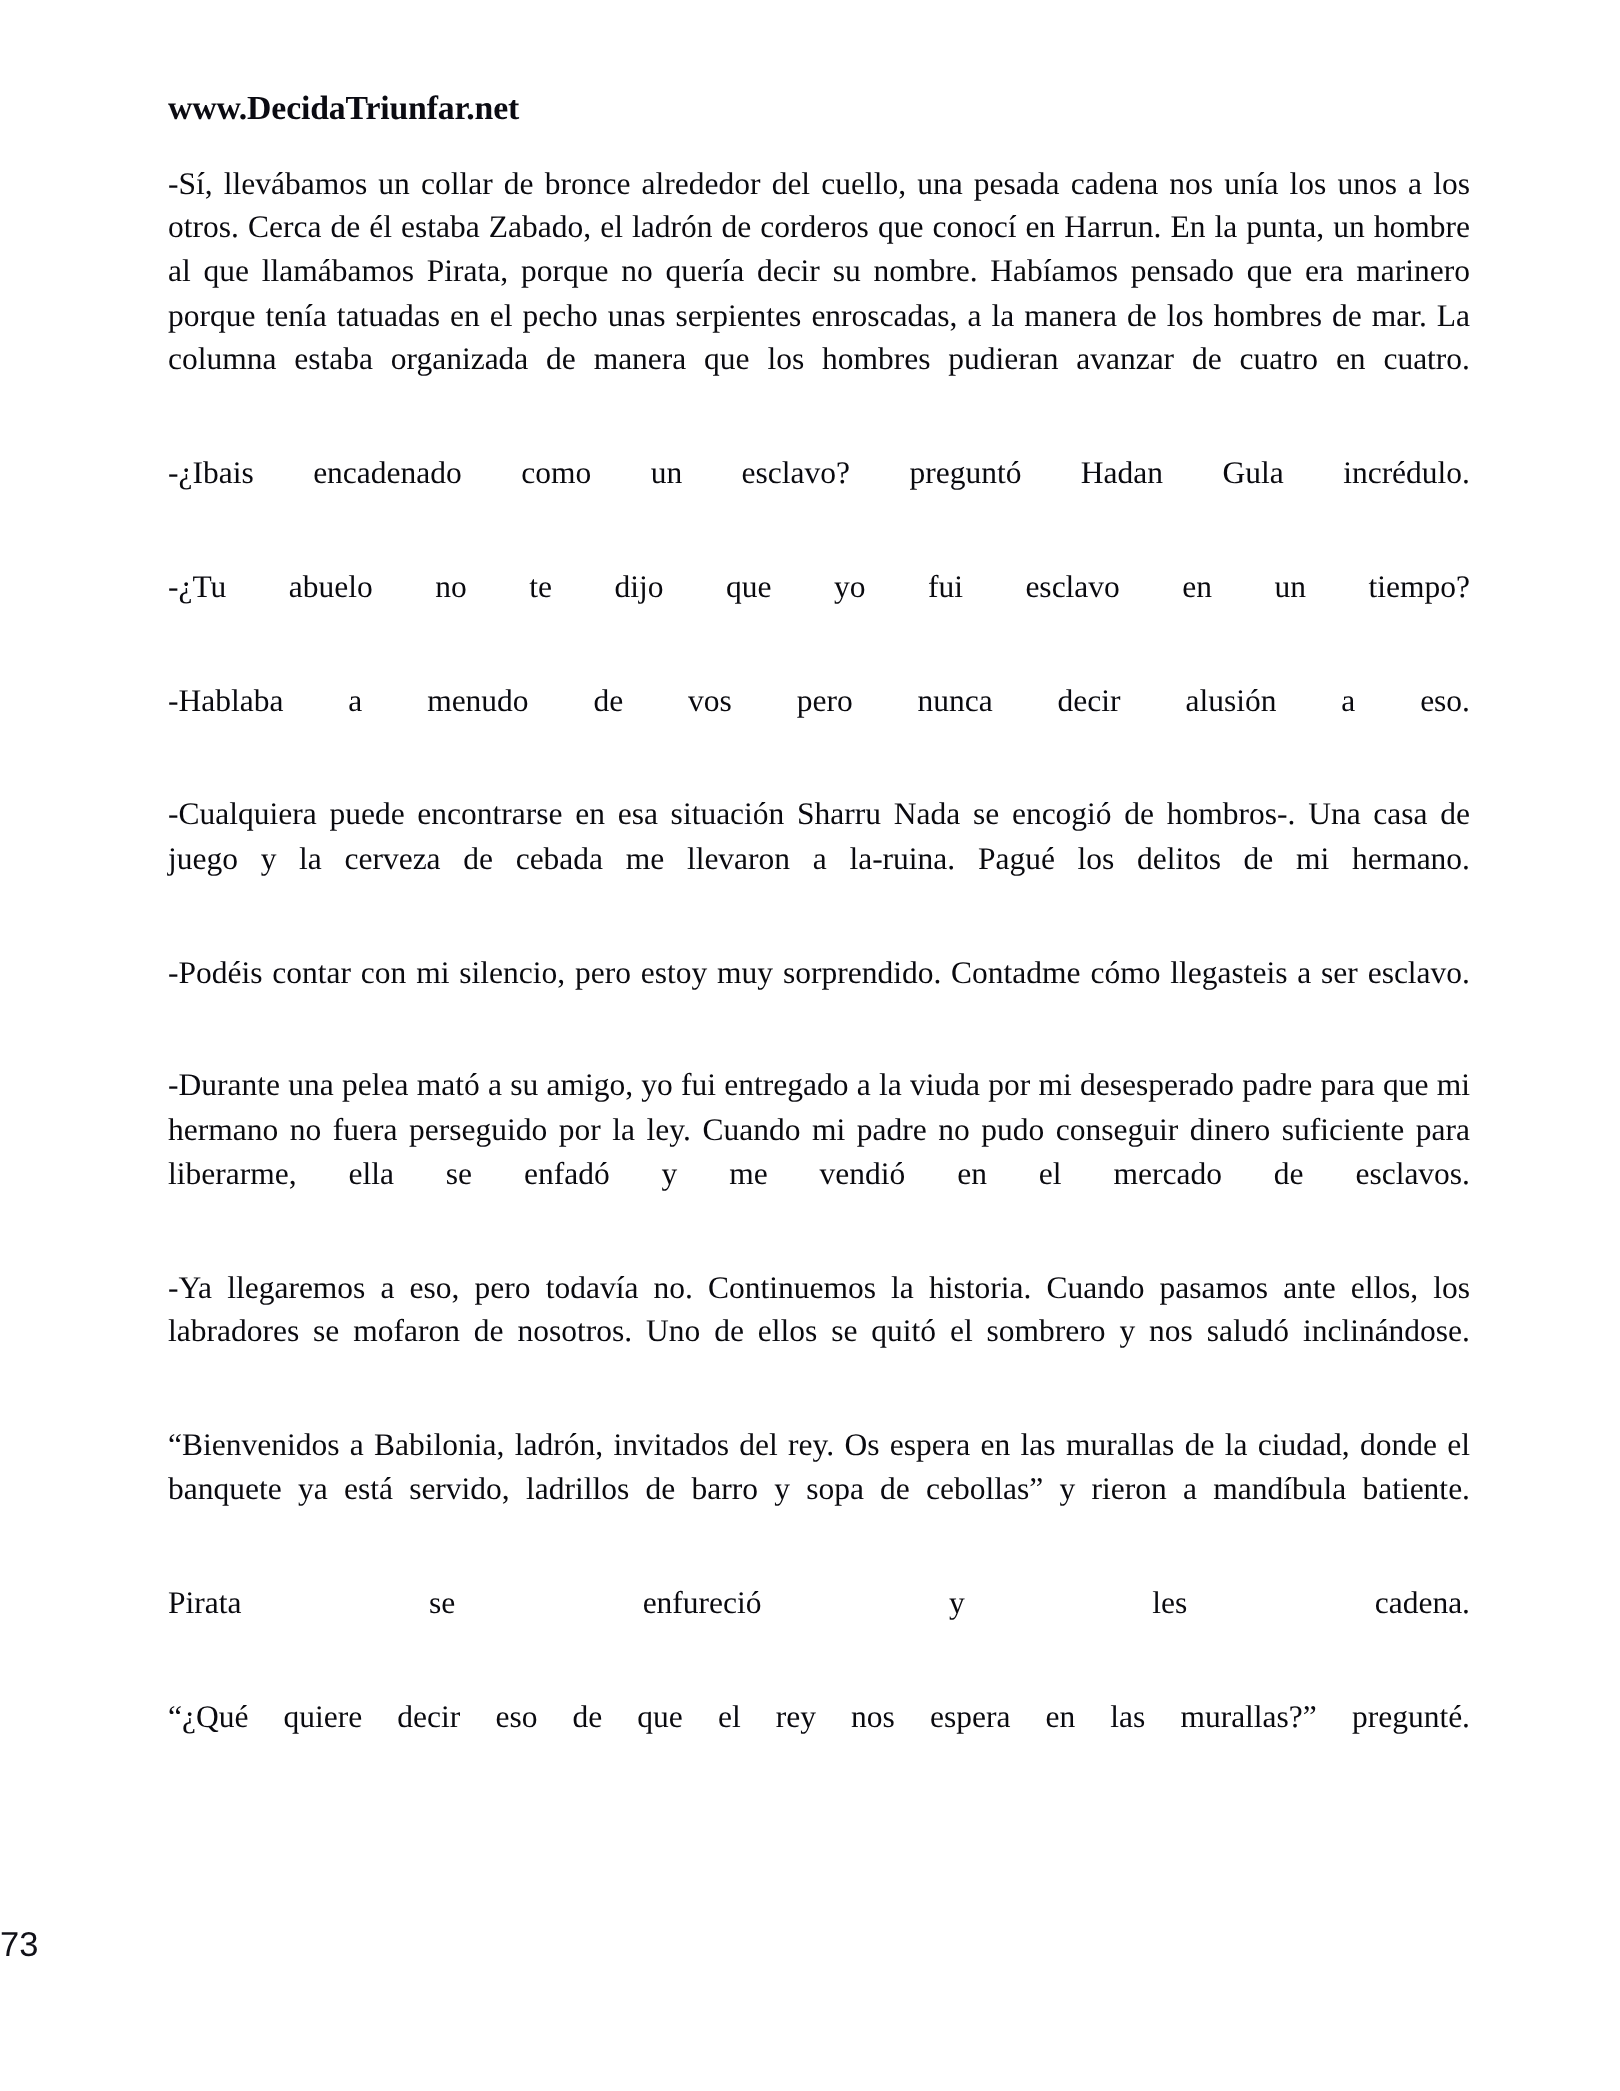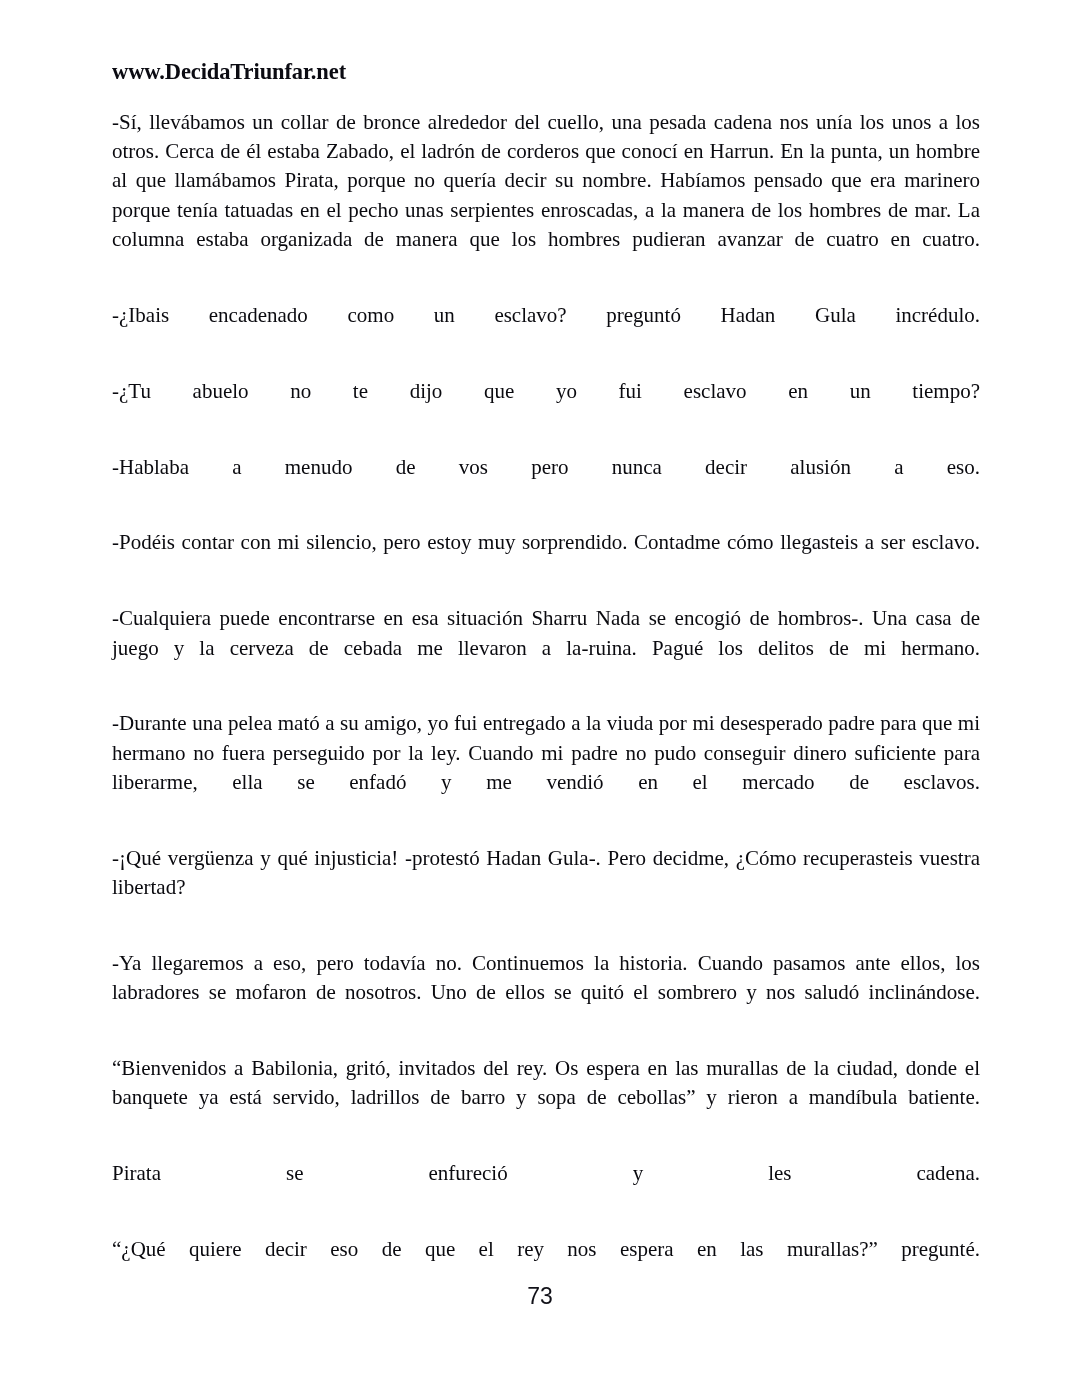--- a/index.html
+++ b/index.html
@@ -71,21 +71,20 @@
     display: inline-block;
     width: 100%;
   }
 
   
   .folio {
     position: absolute;
     top: 1282px;
     left: 0;
     width: 1080px;
-    text-align: center;
   }
   .folio-number {
     font-family: "Liberation Sans", "DejaVu Sans", sans-serif;
     font-size: 23px;
     line-height: 28px;
     color: #111118;
   }
 </style>
 </head>
 <body>
@@ -94,26 +93,25 @@
 
   <div class="page-header">
     <div class="header-url">www.DecidaTriunfar.net</div>
   </div>
 
   <div class="text-column">
     <p class="para">-Sí, llevábamos un collar de bronce alrededor del cuello, una pesada cadena nos unía los unos a los otros. Cerca de él estaba Zabado, el ladrón de corderos que conocí en Harrun. En la punta, un hombre al que llamábamos Pirata, porque no quería decir su nombre. Habíamos pensado que era marinero porque tenía tatuadas en el pecho unas serpientes enroscadas, a la manera de los hombres de mar. La columna estaba organizada de manera que los hombres pudieran avanzar de cuatro en cuatro.</p>
     <p class="para">-¿Ibais encadenado como un esclavo? preguntó Hadan Gula incrédulo.</p>
     <p class="para">-¿Tu abuelo no te dijo que yo fui esclavo en un tiempo?</p>
     <p class="para">-Hablaba a menudo de vos pero nunca decir alusión a eso.</p>
+    <p class="para">-Cualquiera puede encontrarse en esa situación Sharru Nada se encogió de hombros-. Una casa de juego y la cerveza de cebada me llevaron a la-ruina. Pagué los delitos de mi hermano.</p>
     <p class="para">-Podéis contar con mi silencio, pero estoy muy sorprendido. Contadme cómo llegasteis a ser esclavo.</p>
-    <p class="para">-Cualquiera puede encontrarse en esa situación Sharru Nada se encogió de hombros-. Una casa de juego y la cerveza de cebada me llevaron a la-ruina. Pagué los delitos de mi hermano.</p>
     <p class="para">-Durante una pelea mató a su amigo, yo fui entregado a la viuda por mi desesperado padre para que mi hermano no fuera perseguido por la ley. Cuando mi padre no pudo conseguir dinero suficiente para liberarme, ella se enfadó y me vendió en el mercado de esclavos.</p>
-    <p class="para">-¡Qué vergüenza y qué injusticia! -protestó Hadan Gula-. Pero decidme, ¿Cómo recuperasteis vuestra libertad?</p>
     <p class="para">-Ya llegaremos a eso, pero todavía no. Continuemos la historia. Cuando pasamos ante ellos, los labradores se mofaron de nosotros. Uno de ellos se quitó el sombrero y nos saludó inclinándose.</p>
-    <p class="para">“Bienvenidos a Babilonia, gritó, invitados del rey. Os espera en las murallas de la ciudad, donde el banquete ya está servido, ladrillos de barro y sopa de cebollas” y rieron a mandíbula batiente.</p>
+    <p class="para">“Bienvenidos a Babilonia, ladrón, invitados del rey. Os espera en las murallas de la ciudad, donde el banquete ya está servido, ladrillos de barro y sopa de cebollas” y rieron a mandíbula batiente.</p>
     <p class="para">Pirata se enfureció y les cadena.</p>
     <p class="para">“¿Qué quiere decir eso de que el rey nos espera en las murallas?” pregunté.</p>
 
   </div>
 
   <div class="folio">
     <span class="folio-number">73</span>
   </div>
 
 </div>

